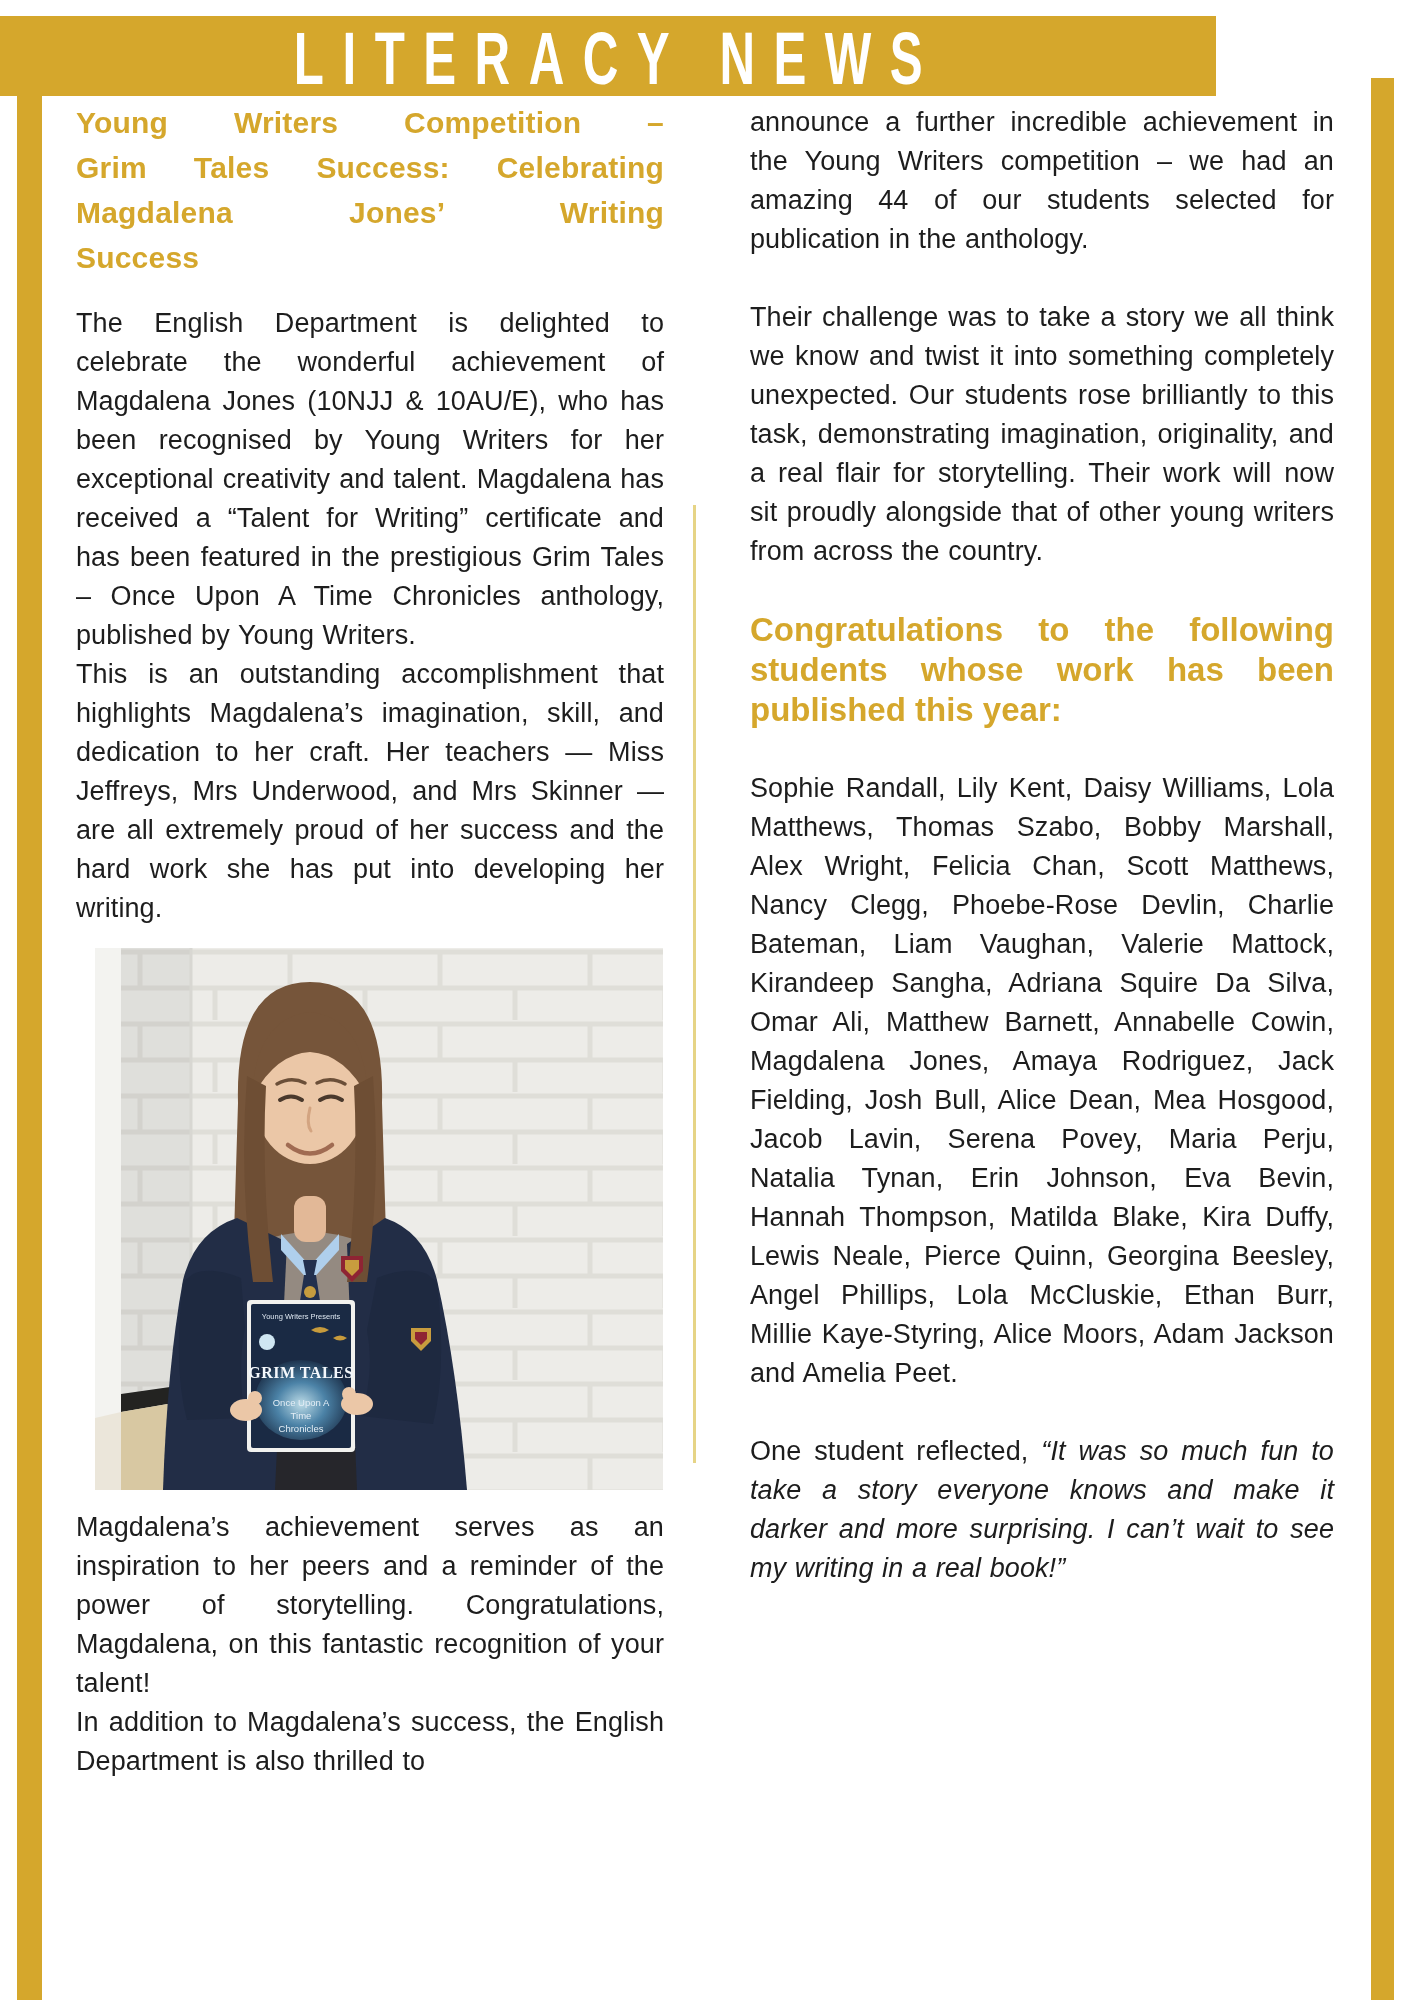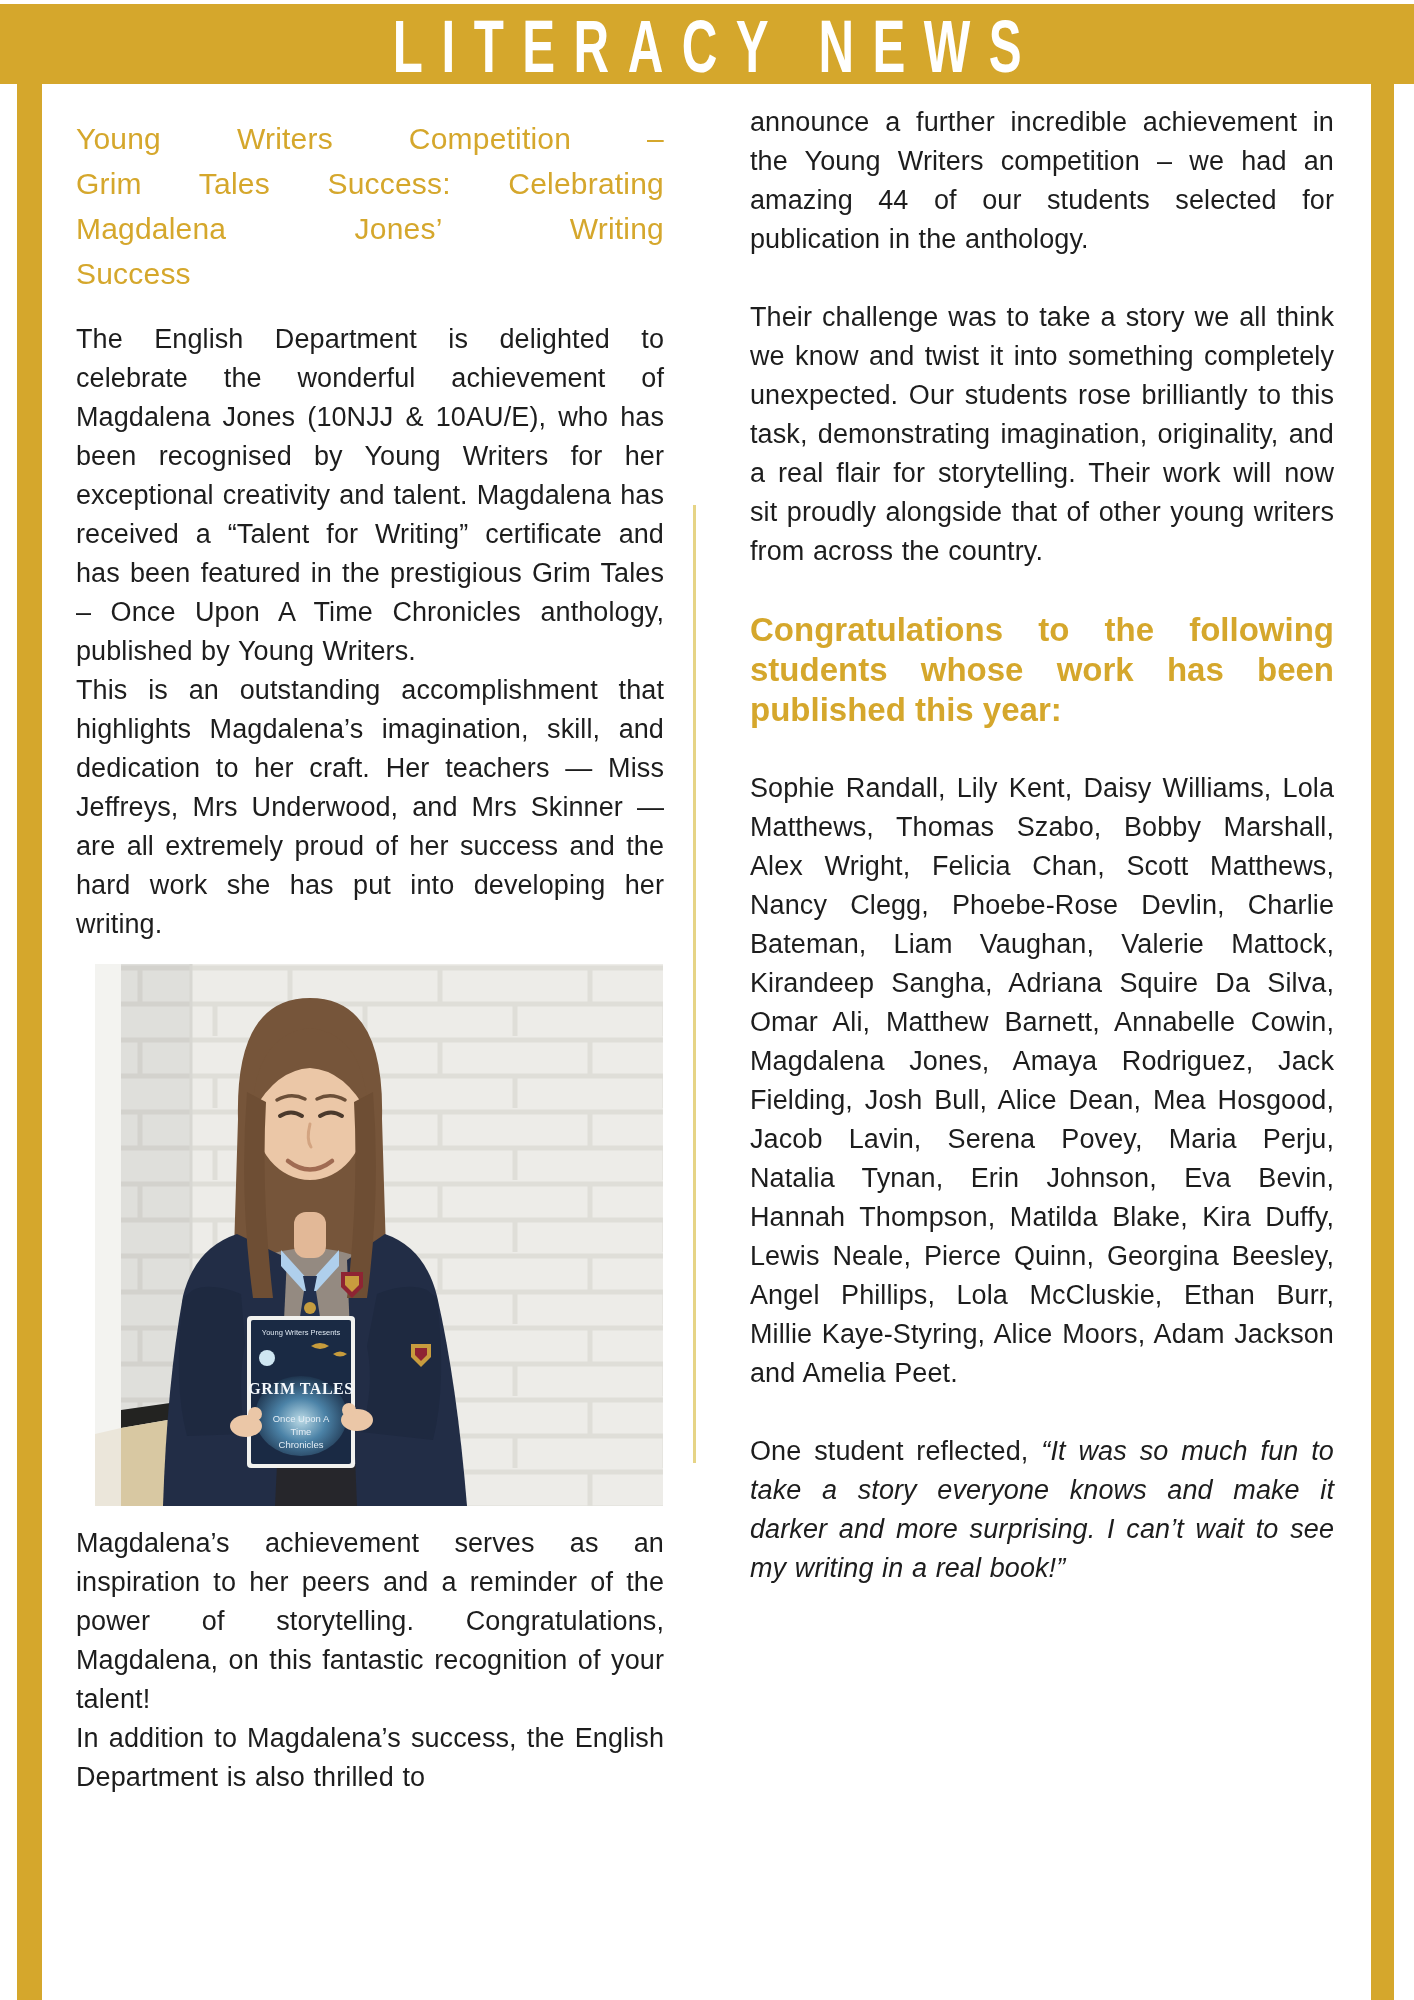--- a/index.html
+++ b/index.html
@@ -4,41 +4,41 @@
 <style>
   * { box-sizing: border-box; }
   html, body { margin: 0; padding: 0; background: #ffffff; }
   .page {
     position: relative; width: 1414px; height: 2000px; overflow: hidden;
     background: #ffffff; font-family: "Liberation Sans", sans-serif;
     color: var(--body-text, #1D1D1D);
   }
   
   .banner {
-    position: absolute; top: 4px; left: 0; width: 1414px; height: 80px;
+    position: absolute; top: 16px; left: 0; width: 1216px; height: 80px;
     background: var(--gold, #D5A72C);
     display: flex; align-items: flex-end; justify-content: center;
     z-index: 3;
   }
   .banner h1 { margin: 0; line-height: 44px; white-space: nowrap; }
   .banner h1 span {
     display: inline-block; transform: scale(0.88, 1.32); transform-origin: 50% 100%;
     color: #ffffff; font-size: 56px; font-weight: 700; letter-spacing: 21px; padding-left: 21px;
   }
   
   .side-bar { position: absolute; top: 78px; bottom: 0; background: var(--gold, #D5A72C); z-index: 2; }
   .side-bar.left  { left: 17px;  width: 25px; }
   .side-bar.right { left: 1371px; width: 23px; }
   
   .divider { position: absolute; left: 693px; top: 505px; width: 3px; height: 958px; background: var(--pale-gold, #E6D486); }
   
   .col { position: absolute; top: 100px; }
   .left-col  { left: 76px;  width: 588px; }
   .right-col { left: 750px; width: 584px; top: 103px; }
-  .headline { margin: 16px 0 24px 0; color: var(--gold, #D5A72C); font-size: 30px; font-weight: 400; line-height: 45px; letter-spacing: 0.2px; }
+  .headline { margin: 0 0 24px 0; color: var(--gold, #D5A72C); font-size: 30px; font-weight: 700; line-height: 45px; letter-spacing: 0.2px; }
   .headline .hl { text-align: justify; text-align-last: justify; }
   .headline .hl.last { text-align-last: left; }
   .body-text {
     margin: 0; font-size: 27px; line-height: 39px; text-align: justify;
     white-space: pre-line; letter-spacing: 0.1px; word-spacing: 1px; color: var(--body-text, #1D1D1D);
   }
   .spaced { margin-bottom: 39px; }
   .subheading {
     margin: 0 0 39px 0; color: var(--gold, #D5A72C); font-size: 33px; font-weight: 700;
     line-height: 40px; text-align: justify;

